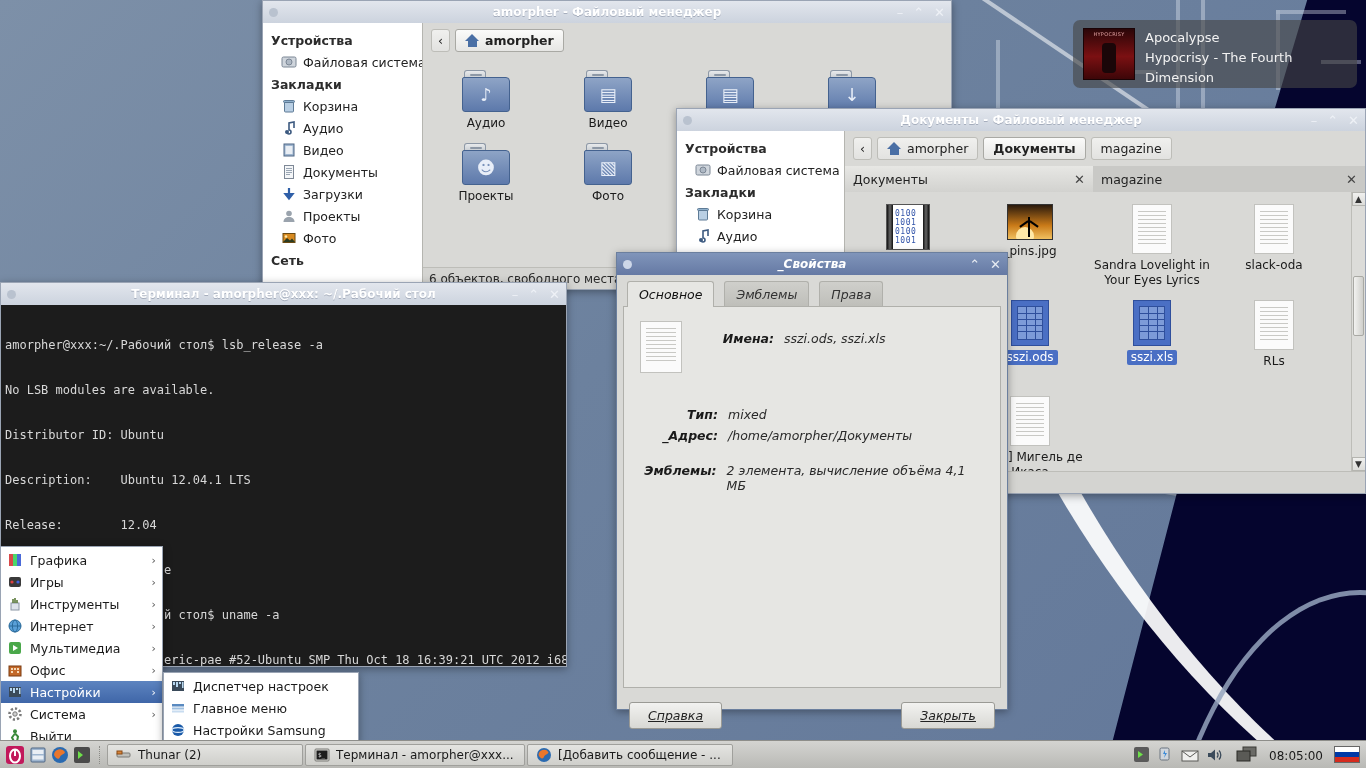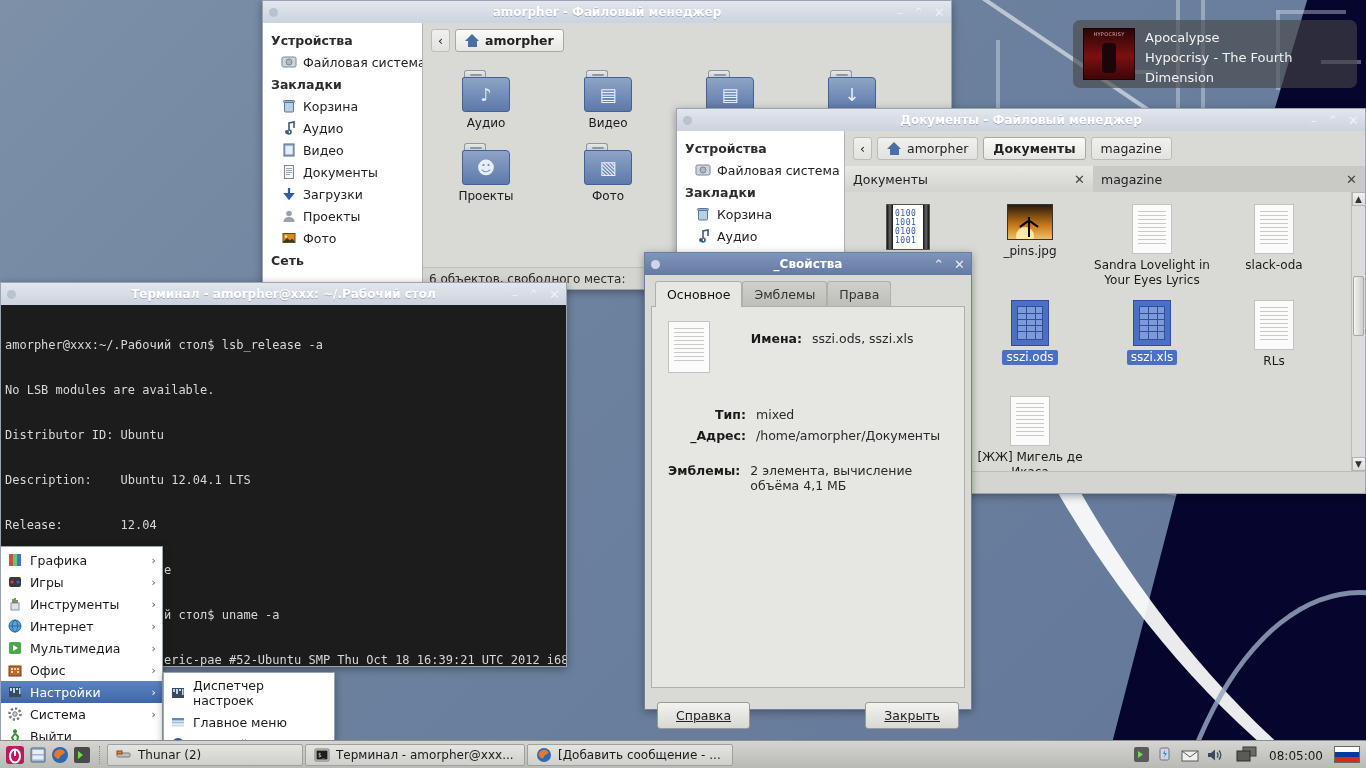--- a/index.html
+++ b/index.html
@@ -149,21 +149,21 @@
   .sb-thumb{ width:11px;height:60px;background:linear-gradient(to right,#f2f2f0,#cfcfcb);
     border:1px solid #a9a9a4;border-radius:2px;margin-top:70px;}
 
   
   #terminal .term-body { background:#1c1c1c; height: calc(100% - 22px);
     font-family:"DejaVu Sans Mono","Liberation Mono",monospace; font-size:12px;
     color:#d8d8d8; padding:3px 4px; line-height:15px; white-space:pre; overflow:hidden; }
 
   
   #props { width:404px; height:210px; }
-  .dlg-tabs{ display:flex; padding: 6px 6px 0 10px; gap:0; }
+  .dlg-tabs{ display:flex; padding: 6px 6px 0 10px; gap:10px; }
   .dtab{ padding:5px 11px; font-size:12.5px; border:1px solid #b0b0ab; border-bottom:none;
     background:linear-gradient(to bottom,#cfcfcb,#bebeb9); color:#333; border-radius:3px 3px 0 0; cursor:pointer;}
   .dtab.sel{ background:#e6e6e3; color:#111; position:relative; z-index:2; }
   .dlg-pane{ margin:0 6px 6px 6px; background:#e6e6e3; border:1px solid #b0b0ab;
     height: calc(100% - 32px - 42px); padding:14px 16px; position:relative; margin-top:-1px;}
   .prow{ display:flex; margin-bottom:6px; font-size:12.5px; }
   .plabel{ width:88px; text-align:right; font-weight:bold; color:#1a1a1a; padding-right:10px; }
   .pval{ color:#2a2a2a; }
   .dlg-foot{ height:42px; display:flex; align-items:center; justify-content:space-between;
     padding:0 12px; }
@@ -171,21 +171,21 @@
     background:linear-gradient(to bottom,#f2f2f0,#d8d8d4); color:#222; cursor:pointer; }
   .dbtn u{ text-decoration: underline; }
 
   
   #startmenu{ position:absolute; left:0; top:546px; width:163px; background:#fff;
     border:1px solid #9aa4b4; box-shadow:0 2px 8px rgba(0,0,0,.35); padding:2px 0; }
   .mi{ display:flex; align-items:center; gap:7px; padding:3px 6px; font-size:12.5px; color:#1a1a1a; cursor:pointer; }
   .mi .arrow{ margin-left:auto; color:#555; font-size:11px; }
   .mi.sel{ background:linear-gradient(to bottom,#5d84c0,#3f66a8); color:#fff; }
   .mi.sel .arrow{ color:#fff; }
-  #submenu{ position:absolute; left:163px; top:672px; width:172px; background:#fff;
+  #submenu{ position:absolute; left:163px; top:672px; width:196px; background:#fff;
     border:1px solid #9aa4b4; box-shadow:0 2px 8px rgba(0,0,0,.35); padding:2px 0; }
 
   
   #taskbar{ position:absolute; left:0; bottom:0; width:1366px; height:28px;
     background:linear-gradient(to bottom,#d4d4d1,#b9b9b5); border-top:1px solid #8e8e8a;
     display:flex; align-items:center; padding:0 2px; gap:2px; }
   .tb-launch{ display:flex; align-items:center; gap:4px; padding:0 3px; }
   .tb-sep{ width:3px; height:18px; border-left:1px dotted #8a8a86; margin:0 3px; }
   .tb-task{ display:flex; align-items:center; gap:6px; height:22px; padding:0 8px;
     border:1px solid #a0a09c; border-radius:2px; font-size:12px; color:#1a1a1a;
@@ -578,21 +578,21 @@
     <div>Description:    Ubuntu 12.04.1 LTS</div>
     <div>Release:        12.04</div>
     <div>Codename:       precise</div>
     <div>amorpher@xxx:~/.Рабочий стол$ uname -a</div>
     <div>Linux xxx 3.2.0-33-generic-pae #52-Ubuntu SMP Thu Oct 18 16:39:21 UTC 2012 i686</div>
     
     
   </div>
 </div>
 
-<div class="win" id="props" style="left:644px; top:252px; width:328px; height:458px; border-color:#6b7f9e;">
+<div class="win" id="props" style="left:616px; top:252px; width:392px; height:458px; border-color:#6b7f9e;font-style:italic;">
   <div class="tbar active">
     <span class="tdot"></span>
     <span class="ttitle">_Свойства</span>
     <span class="tbtns">
       <span>⌃</span>
       <span>✕</span>
     </span>
   </div>
   <div class="dlg-tabs">
     <div class="dtab sel">Основное</div>

